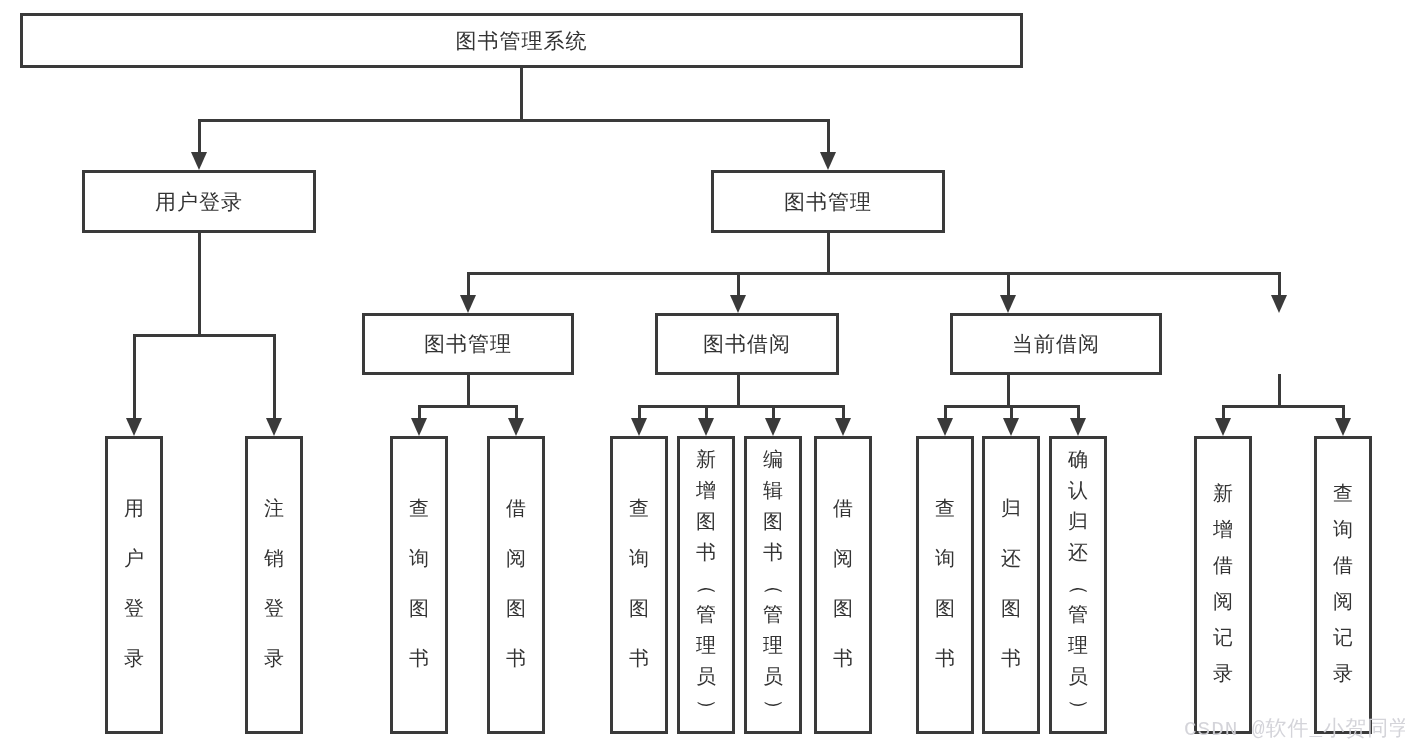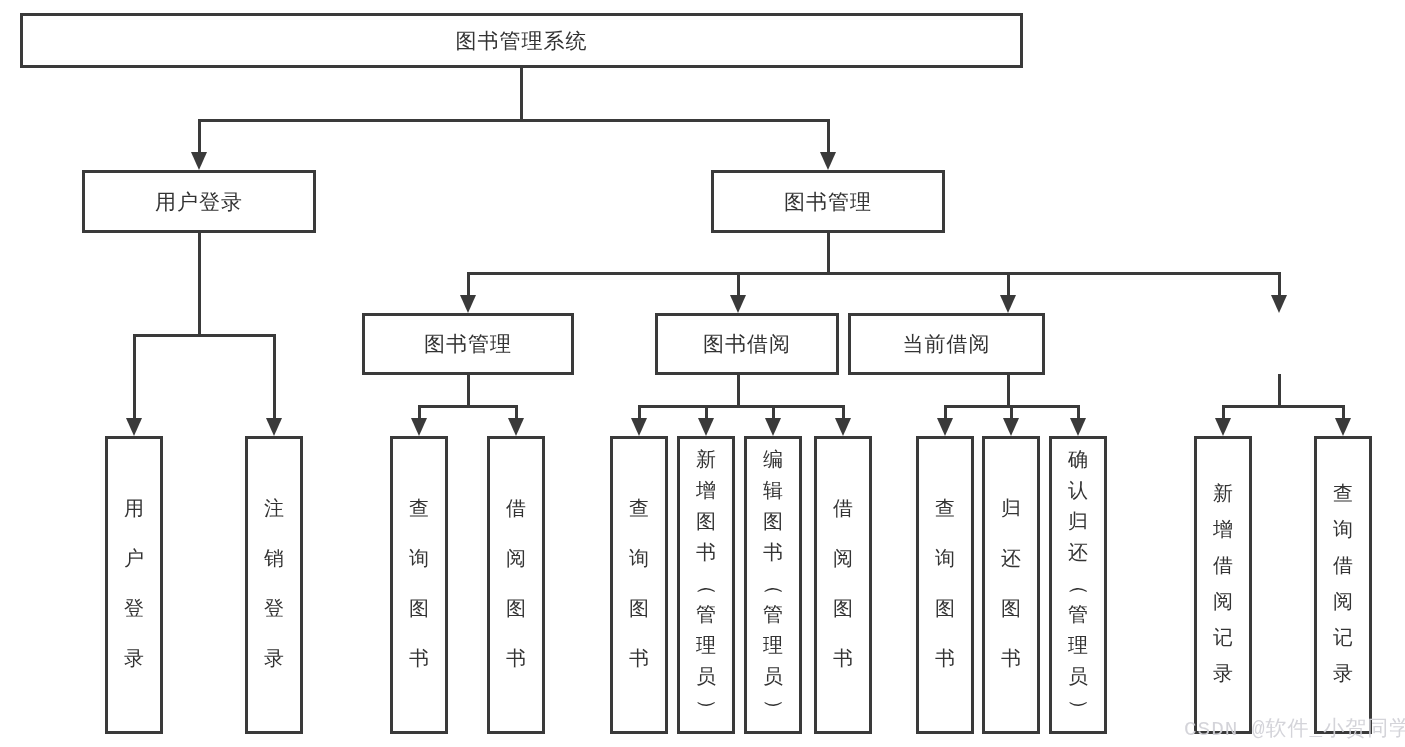--- a/index.html
+++ b/index.html
@@ -48,21 +48,21 @@
   <div class="box" style="left:711px; top:170px; width:234px; height:63px;">
     <span class="hlabel">图书管理</span>
   </div>
 
   <div class="box" style="left:362px; top:313px; width:212px; height:62px;">
     <span class="hlabel">图书管理</span>
   </div>
   <div class="box" style="left:632px; top:313px; width:184px; height:62px;margin-left:23px;">
     <span class="hlabel">图书借阅</span>
   </div>
-  <div class="box" style="left:848px; top:313px; width:197px; height:62px;text-align:center;">
+  <div class="box" style="left:950px; top:313px; width:212px; height:62px;text-align:center;">
     <span class="hlabel">当前借阅</span>
   </div>
 
   <div class="box" style="left:105px; top:436px; width:58px; height:298px;">
     <span class="vlabel" style="gap: 30px;">
         <span class="vchar">用</span>
         <span class="vchar">户</span>
         <span class="vchar">登</span>
         <span class="vchar">录</span>
       </span>

